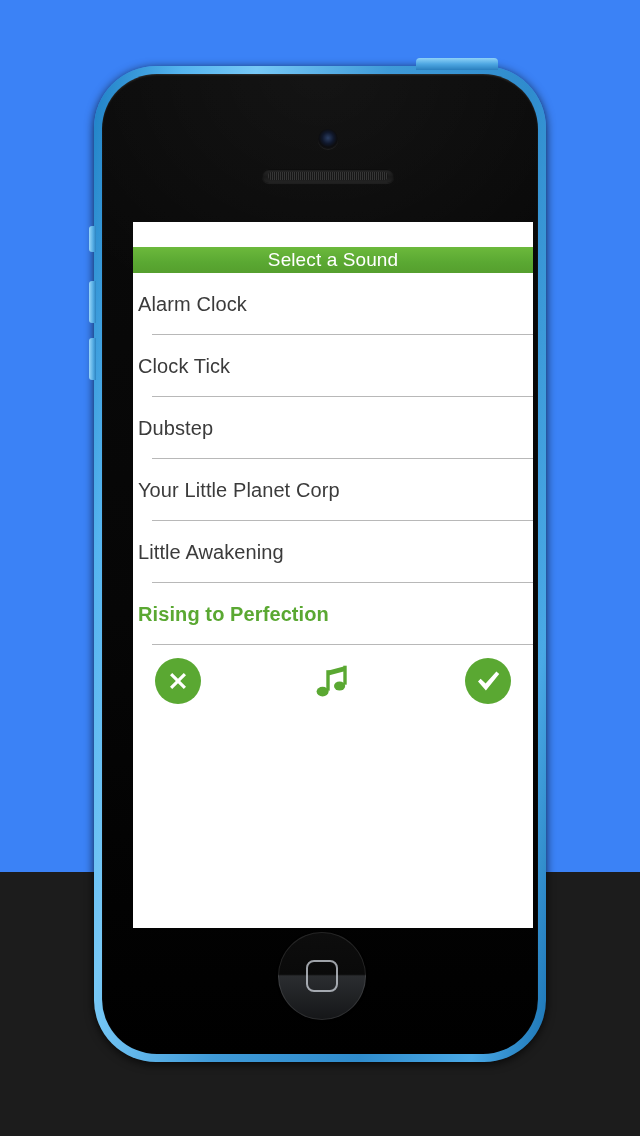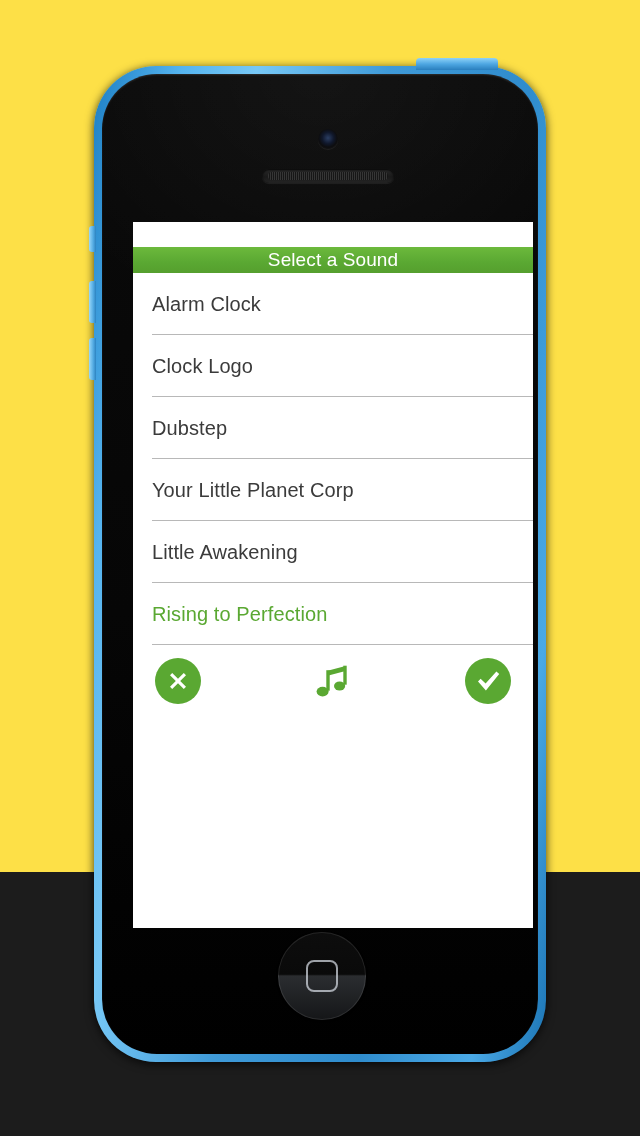--- a/index.html
+++ b/index.html
@@ -2,21 +2,21 @@
 <html><head>
 <meta charset="utf-8">
 <style>
   * { margin:0; padding:0; box-sizing:border-box; }
   html, body {
     width:640px; height:1136px;
     background:#1c1c1c;
     font-family:"Liberation Sans", sans-serif;
     overflow:hidden;
   }
-  #stage { position:relative; width:640px; height:872px; background:#fde047; }
+  #stage { position:relative; width:640px; height:872px; background:#3b82f6; }
 
   
   .device {
     position:absolute; left:94px; top:66px;
     width:452px; height:996px;
     border-radius:62px;
     background:linear-gradient(100deg,#1d7fc4 0%,#55b4ef 14%,#77c8f6 26%,#3f9ad8 47%,#2f8ccd 70%,#4aa9e6 88%,#1b74b4 100%);
     box-shadow:0 2px 10px rgba(0,0,0,.75);
   }
   .device-inner {
@@ -102,40 +102,40 @@
     text-align:center;
     letter-spacing:.1px;
     font-family:"Liberation Sans Narrow","Liberation Sans", sans-serif;
   }
 
   .sound-list { background:#fff; }
   .sound-row {
     position:relative;
     height:62px;
     display:flex; align-items:center;
-    padding-left:19px;
+    padding-left:5px;
     background:#fff;
   }
   .sound-row + .sound-row::before,
   .sound-row:first-child + .sound-row::before { content:none; }
   .sound-row::after {
     content:"";
     position:absolute; left:19px; right:0; bottom:0;
     height:1px; background:#b8b8b8;
   }
   .sound-label {
     font-size:20px;
     color:#3b3b3b;
     font-family:"Liberation Sans Narrow","Liberation Sans", sans-serif;
     letter-spacing:.1px;
     white-space:nowrap;
   }
   .sound-row.selected .sound-label {
     color:#5aa832;
-    font-weight:normal;
+    font-weight:bold;
   }
 
   
   .toolbar {
     position:relative;
     height:72px;
     display:flex; align-items:center; justify-content:space-between;
     padding:0 22px;
     background:#fff;
   }
@@ -176,21 +176,21 @@
 
     <div class="panel-top-pad"></div>
 
     <div class="title-bar">Select a Sound</div>
 
     <div class="sound-list" id="sound-list">
         <div class="sound-row">
           <span class="sound-label">Alarm Clock</span>
         </div>
         <div class="sound-row">
-          <span class="sound-label">Clock Logo</span>
+          <span class="sound-label">Clock Tick</span>
         </div>
         <div class="sound-row">
           <span class="sound-label">Dubstep</span>
         </div>
         <div class="sound-row">
           <span class="sound-label">Your Little Planet Corp</span>
         </div>
         <div class="sound-row">
           <span class="sound-label">Little Awakening</span>
         </div>

